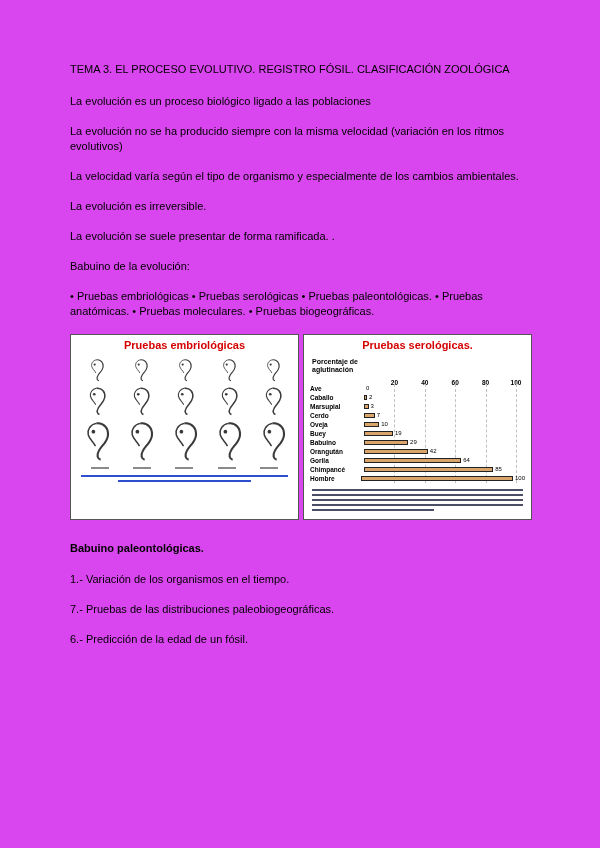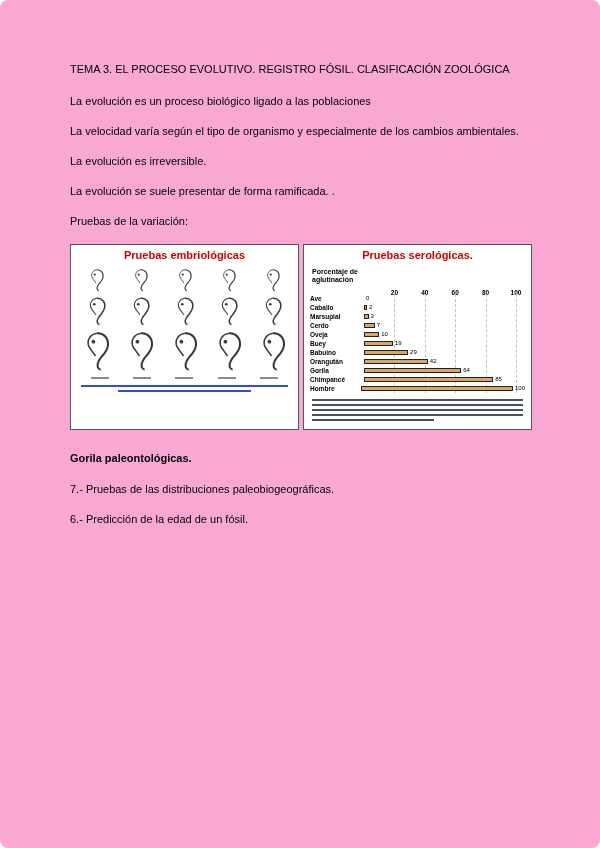--- a/index.html
+++ b/index.html
@@ -1,19 +1,19 @@
 <!DOCTYPE html>
 <html><head>
 <meta charset="utf-8">
 <style>
   html,body{margin:0;padding:0;background:#ffffff;}
   .page{
     width:600px;height:848px;box-sizing:border-box;
-    padding:62px 60px 12px 70px;background:#f9a8d4;position:relative;
-    font-family:"Liberation Sans",sans-serif;font-size:11px;line-height:15px;color:#000;border-radius:8px;
+    padding:62px 60px 12px 70px;background:#d946ef;position:relative;
+    font-family:"Liberation Sans",sans-serif;font-size:11px;line-height:15px;color:#000;
   }
   .doc-title{margin:0 0 17px 0;font-weight:normal;}
   .para{margin:0 0 15px 0;}
   .section-heading{font-weight:bold;margin:0 0 16px 0;}
   .list-item{margin:0 0 15px 0;}
 
   
   .figure-row{display:flex;gap:4px;width:462px;height:186px;margin:12px 0 21px 0;}
   .panel{flex:1;border:1px solid #555;background:#fff;box-sizing:border-box;overflow:hidden;position:relative;}
   .panel-title{color:#d40000;font-weight:bold;font-size:11px;line-height:13px;text-align:center;margin:4px 0 6px 0;}
@@ -44,24 +44,26 @@
   .scaption{margin:6px 2px 0 2px;}
 </style>
 </head>
 <body>
 
 <div class="page">
 
   <p class="doc-title">TEMA 3. EL PROCESO EVOLUTIVO. REGISTRO FÓSIL. CLASIFICACIÓN ZOOLÓGICA</p>
 
   <p class="para">La evolución es un proceso biológico ligado a las poblaciones</p>
+  <p class="para">La evolución no se ha producido siempre con la misma velocidad (variación en los ritmos evolutivos)</p>
   <p class="para">La velocidad varía según el tipo de organismo y especialmente de los cambios ambientales.</p>
   <p class="para">La evolución es irreversible.</p>
   <p class="para">La evolución se suele presentar de forma ramificada. .</p>
-  <p class="para">Pruebas de la variación:</p>
+  <p class="para">Babuino de la evolución:</p>
+  <p class="para">• Pruebas embriológicas • Pruebas serológicas • Pruebas paleontológicas. • Pruebas anatómicas. • Pruebas moleculares. • Pruebas biogeográficas.</p>
 
   <div class="figure-row">
 
     <div class="panel">
       <div class="panel-title" style="color: rgb(212, 0, 0);">Pruebas embriológicas</div>
       <div class="egrid">
           <div class="erow">
             <svg width="17" height="24" viewBox="0 0 28 40">
               <path d="M14 3 C21 2 26 8 25 15 C24 22 18 25 16 30 C14 34 15 37 18 38" fill="none" stroke="#3a3a3a" stroke-width="2"></path>
               <path d="M14 3 C8 4 5 9 6 14 C7 18 11 21 13 25" fill="none" stroke="#3a3a3a" stroke-width="1.4"></path>
@@ -257,18 +259,19 @@
           <div class="skel skel-dark" style="width:100%"></div>
           <div class="skel skel-dark" style="width:100%"></div>
           <div class="skel skel-dark" style="width:100%"></div>
           <div class="skel skel-dark" style="width:58%"></div>
         </div>
       </div>
     </div>
 
   </div>
 
-  <p class="section-heading">Gorila paleontológicas.</p>
-
+  <p class="section-heading">Babuino paleontológicas.</p>
+
+  <p class="list-item">1.- Variación de los organismos en el tiempo.</p>
   <p class="list-item">7.- Pruebas de las distribuciones paleobiogeográficas.</p>
   <p class="list-item">6.- Predicción de la edad de un fósil.</p>
 
 </div>
 
 </body></html>

